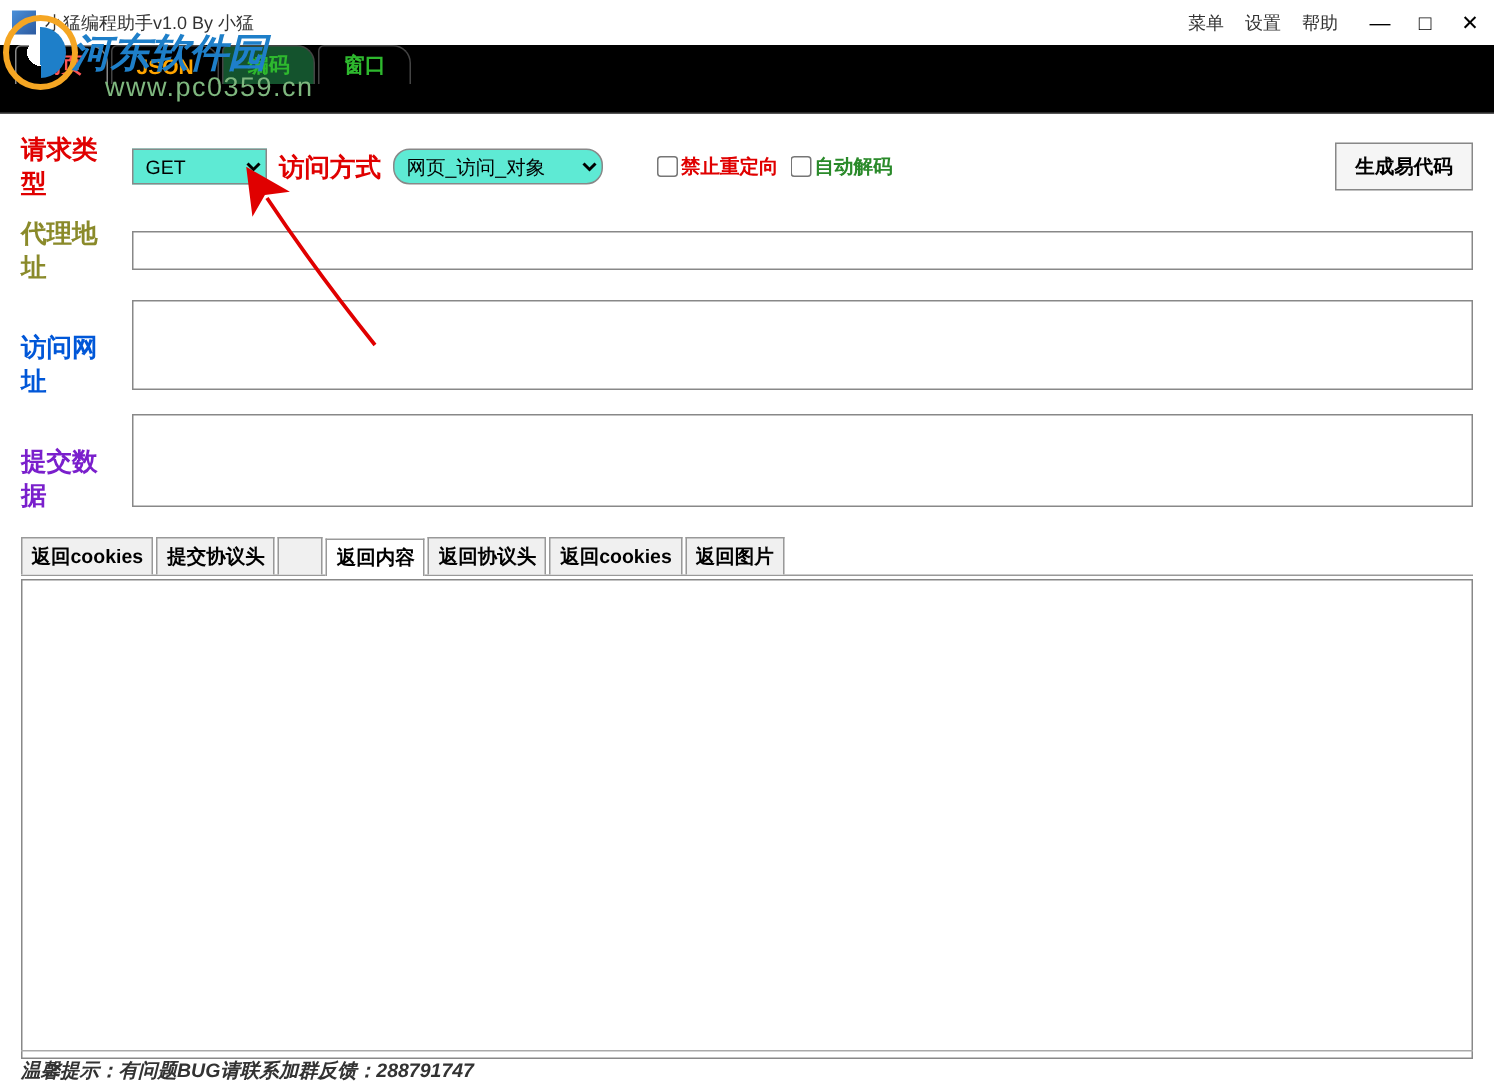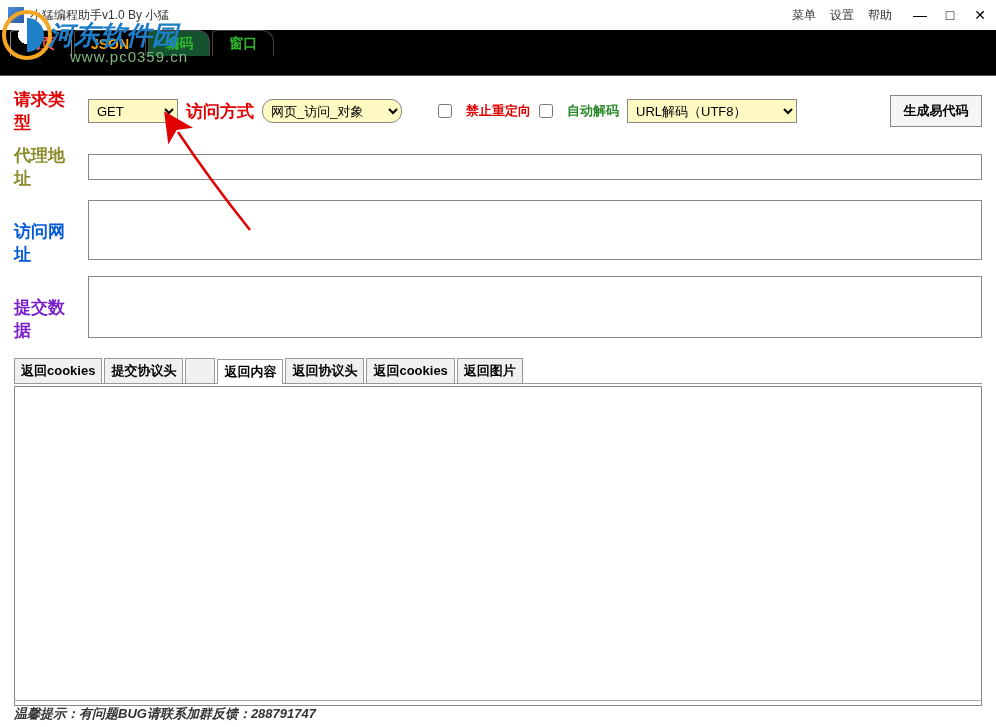--- a/index.html
+++ b/index.html
@@ -12,47 +12,47 @@
 .titlebar .menus { position: absolute; right: 104px; display: flex; gap: 14px; font-size: 12px; color: #333; }
 .titlebar .menus span { cursor: pointer; }
 .titlebar .winctl { position: absolute; right: 8px; display: flex; gap: 14px; font-size: 14px; }
 .titlebar .winctl span { cursor: pointer; width: 16px; text-align: center; }
 
 
 .watermark { position: absolute; top: 0; left: 0; z-index: 10; pointer-events: none; }
 .watermark .logo { position: absolute; top: 10px; left: 2px; width: 50px; height: 50px; border-radius: 50%; border: 4px solid #f5a623; background: radial-gradient(circle,#fff 30%,transparent 30%); }
 .watermark .logo::before { content:""; position:absolute; inset:4px; border-radius:50%; background: conic-gradient(#1e7fc9 0 180deg, transparent 180deg 360deg); }
 .watermark .txt1 { position:absolute; top:18px; left:48px; font-size:26px; font-weight:bold; color:#1e7fc9; font-style:italic; white-space:nowrap; }
-.watermark .txt2 { position:absolute; top:48px; left:70px; font-size:15px; color:#7fb77f; letter-spacing:1px; }
+.watermark .txt2 { position:absolute; top:48px; left:70px; font-size:18px; color:#7fb77f; letter-spacing:1px; }
 
 
 .tabbar { background:#000; height:46px; display:flex; align-items:flex-start; padding-left:10px; border-bottom:1px solid #555; }
 .tab { height:26px; padding:0 16px; display:flex; align-items:center; font-weight:bold; font-size:14px; cursor:pointer; border:1px solid #444; border-bottom:none; margin-right:2px; border-radius:4px 12px 0 0; position:relative; }
 .tab.t1 { color:#ff5555; background:#000; }
 .tab.t2 { color:#ffa500; background:#000; }
 .tab.t3 { color:#2eb82e; background:#14532d; }
 .tab.t4 { color:#2eb82e; background:#000; }
 .tab.active { border-color:#888; }
 
 
 .main { padding:12px 14px 6px 14px; }
 .row { display:flex; align-items:center; gap:8px; margin-bottom:10px; }
 .label { width:66px; font-weight:bold; font-size:17px; flex-shrink:0; }
 .lbl-red { color:#e00000; }
 .lbl-olive { color:#8a8a2a; }
 .lbl-blue { color:#0057d8; }
 .lbl-purple { color:#7a1fcc; }
 .lbl-green { color:#2a8a2a; }
 
-select { height:24px; border:1px solid #888; background:#fef9c3; font-family:inherit; font-size:13px; padding:0 4px; }
+select { height:24px; border:1px solid #888; background:#5eead4; font-family:inherit; font-size:13px; padding:0 4px; }
 select.sm { width:90px; }
 select.md { width:140px;border-radius:11px; }
 select.lg { width:170px; }
 
-.chk { display:inline-flex; align-items:center; gap:14px; font-size:13px; font-weight:bold; }
+.chk { display:inline-flex; align-items:center; gap:2px; font-size:13px; font-weight:bold; }
 .chk input { width:14px; height:14px; }
 
 .btn { border:1px solid #888; background:#f5f5f5; padding:6px 10px; font-size:13px; font-weight:bold; cursor:pointer; width:92px; text-align:center; }
 .btns { display:flex; flex-direction:column; gap:10px; margin-left:auto; }
 
 .txt-input { flex:1; height:26px; border:1px solid #888; padding:2px 4px; font-family:inherit; }
 .txt-area { flex:1; height:60px; border:1px solid #888; padding:2px 4px; font-family:inherit; resize:none; overflow-y:scroll; }
 .txt-area.tall { height:62px; }
 
 
@@ -113,23 +113,20 @@
     </select>
     <div style="width:20px"></div>
     <label class="chk lbl-red">
       <input type="checkbox" style="">
       <span>禁止重定向</span>
     </label>
     <label class="chk lbl-green">
       <input type="checkbox" style="">
       <span>自动解码</span>
     </label>
-    <select class="lg">
-      <option>URL解码（UTF8）</option>
-    </select>
     <div class="btns" style="flex-direction:row;gap:0;margin-left:auto">
       <button class="btn">生成易代码</button>
     </div>
   </div>
 
   <div class="row">
     <div class="label lbl-olive">代理地址</div>
     <input class="txt-input" type="text" style="">
   </div>
 

